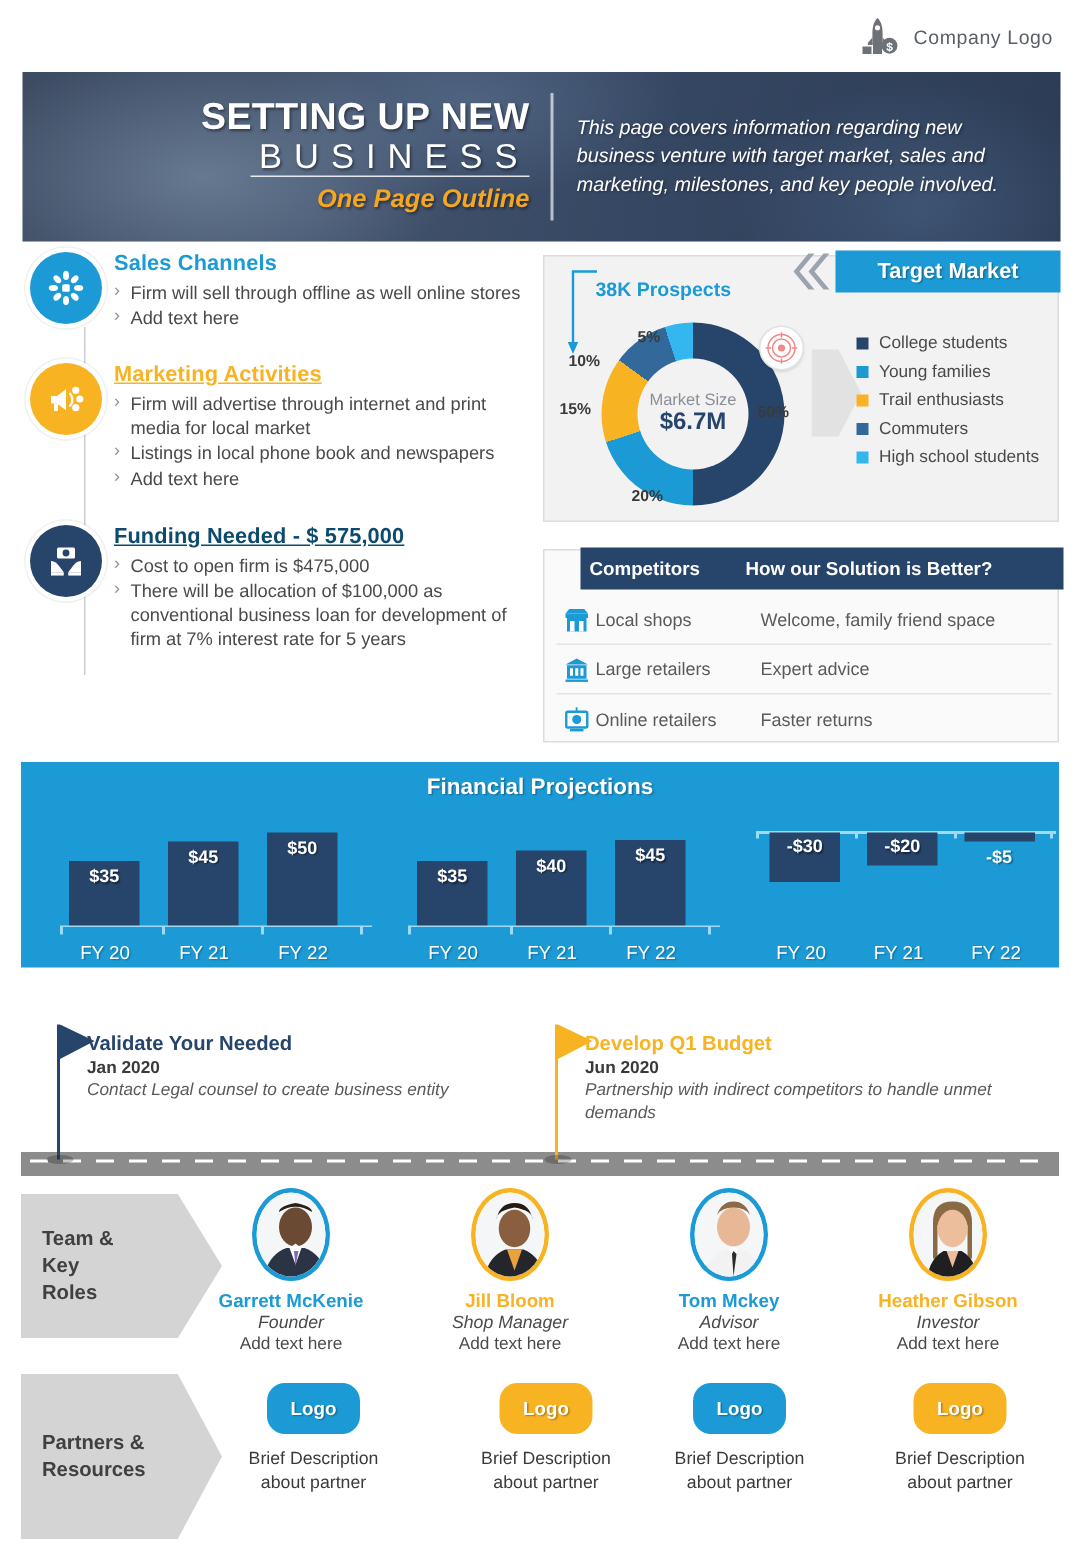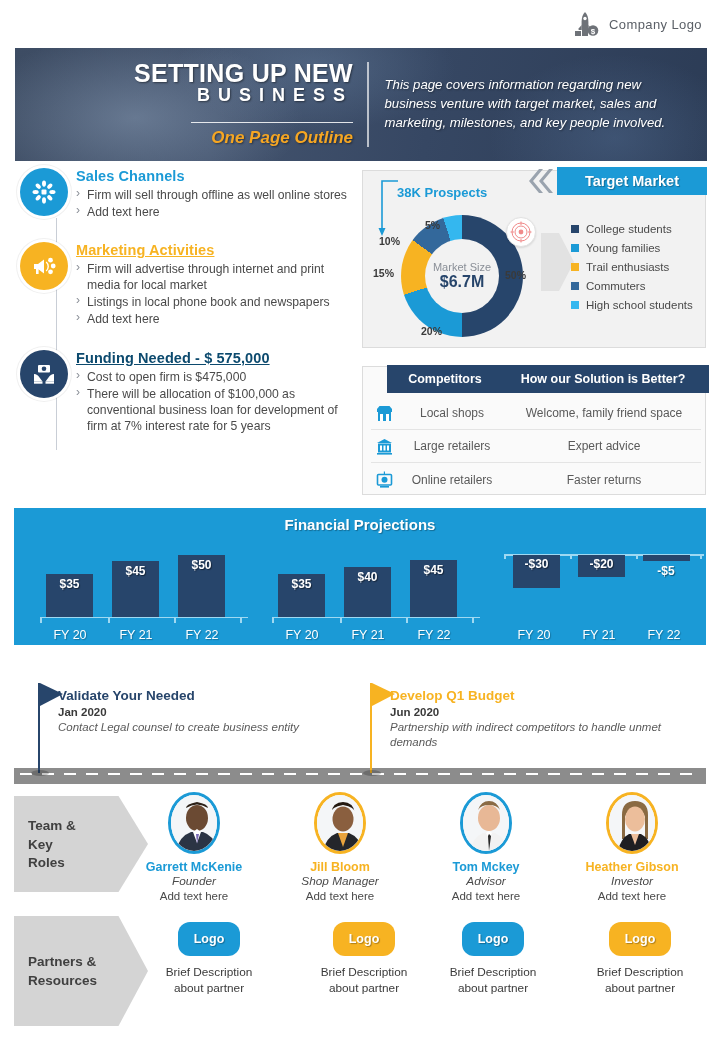--- a/index.html
+++ b/index.html
@@ -31,22 +31,22 @@
       radial-gradient(ellipse 180px 120px at 600px 90px, rgba(90,120,160,.35), rgba(90,120,160,0) 70%),
       linear-gradient(100deg, #3d4c63 0%, #43536d 30%, #364763 60%, #2c3c56 100%);
     display:flex; align-items:center; overflow:hidden;
   }
   .hero-left { width:352px; padding-right:14px; text-align:right; position:relative; }
   .hero-t1 {
     color:#fff; font-size:25px; font-weight:bold; letter-spacing:.3px;
     line-height:1.02; text-shadow:1px 1px 2px rgba(0,0,0,.45);
   }
   .hero-t2 {
-    color:#fff; font-size:18px; font-weight:bold; letter-spacing:8px;
-    line-height:1.1; padding-bottom:16px; text-shadow:1px 1px 2px rgba(0,0,0,.45);
+    color:#fff; font-size:23px; font-weight:normal; letter-spacing:8px;
+    line-height:1.1; padding-bottom:0; text-shadow:1px 1px 2px rgba(0,0,0,.45);
     border-bottom:1.5px solid rgba(255,255,255,.85);
     display:inline-block; padding-left:6px;
   }
   .hero-t3 {
     color:#f5a623; font-size:17px; font-style:italic; font-weight:bold;
     margin-top:5px; text-shadow:1px 1px 2px rgba(0,0,0,.45);
   }
   .hero-div { width:1.5px; align-self:stretch; margin:14px 0; background:rgba(255,255,255,.65); }
   .hero-right {
     flex:1; padding:0 14px 0 16px;
@@ -127,21 +127,21 @@
   }
   .tm-grayarrow { position:absolute; left:178px; top:56px; }
   .legend { position:absolute; left:208px; top:52px; }
   .legend-item { display:flex; align-items:center; gap:7px; margin-bottom:7px; }
   .legend-sq { width:8px; height:8px; flex:0 0 8px; }
   .legend-lbl { font-size:11.5px; color:#4a4a4a; }
 
   
   .comp-panel {
     position:absolute; top:366px; left:362px; width:344px; height:129px;
-    background:#fafafa; border:1px solid #dcdcdc;text-align:center;
+    background:#fafafa; border:1px solid #dcdcdc;
   }
   .comp-head {
     position:absolute; top:-2px; left:24px; width:322px; height:28px;
     background:#27456b; display:flex; align-items:center;
   }
   .comp-head .c1 { width:110px; color:#fff; font-size:12.5px; font-weight:bold; padding-left:6px; }
   .comp-head .c2 { flex:1; color:#fff; font-size:12.5px; font-weight:bold; }
   .comp-row {
     position:absolute; left:8px; width:330px; height:33px;
     display:flex; align-items:center; border-bottom:1px solid #e4e4e4;

